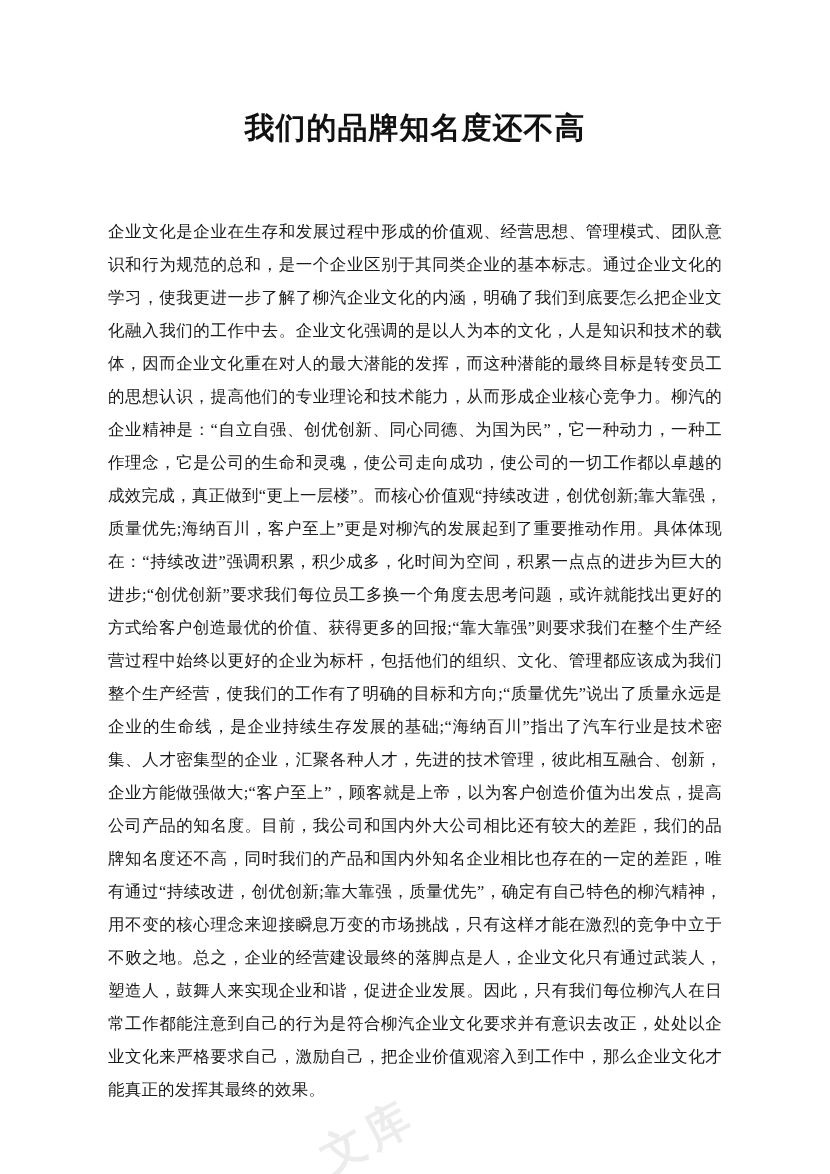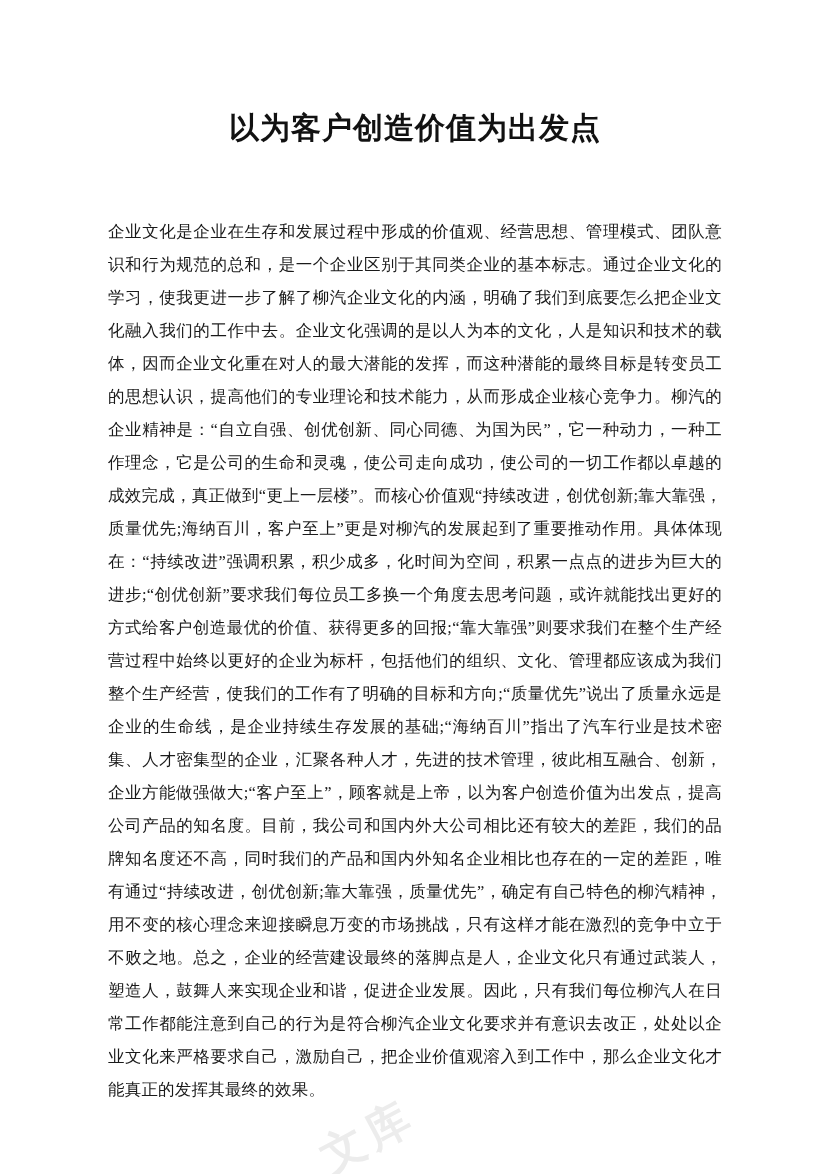--- a/index.html
+++ b/index.html
@@ -62,21 +62,21 @@
     pointer-events: none;
     overflow: hidden;
     font-family: "Liberation Serif", "DejaVu Serif", serif;
   }
 </style>
 </head>
 <body>
 
 <div class="page">
 
-  <h1 class="doc-title">以为客户创造价值为出发点</h1>
+  <h1 class="doc-title">我们的品牌知名度还不高</h1>
 
   <div class="body-wrap">
     <p class="para">企业文化是企业在生存和发展过程中形成的价值观、经营思想、管理模式、团队意识和行为规范的总和，是一个企业区别于其同类企业的基本标志。通过企业文化的学习，使我更进一步了解了柳汽企业文化的内涵，明确了我们到底要怎么把企业文化融入我们的工作中去。企业文化强调的是以人为本的文化，人是知识和技术的载体，因而企业文化重在对人的最大潜能的发挥，而这种潜能的最终目标是转变员工的思想认识，提高他们的专业理论和技术能力，从而形成企业核心竞争力。柳汽的企业精神是：“自立自强、创优创新、同心同德、为国为民”，它一种动力，一种工作理念，它是公司的生命和灵魂，使公司走向成功，使公司的一切工作都以卓越的成效完成，真正做到“更上一层楼”。而核心价值观“持续改进，创优创新;靠大靠强，质量优先;海纳百川，客户至上”更是对柳汽的发展起到了重要推动作用。具体体现在：“持续改进”强调积累，积少成多，化时间为空间，积累一点点的进步为巨大的进步;“创优创新”要求我们每位员工多换一个角度去思考问题，或许就能找出更好的方式给客户创造最优的价值、获得更多的回报;“靠大靠强”则要求我们在整个生产经营过程中始终以更好的企业为标杆，包括他们的组织、文化、管理都应该成为我们整个生产经营，使我们的工作有了明确的目标和方向;“质量优先”说出了质量永远是企业的生命线，是企业持续生存发展的基础;“海纳百川”指出了汽车行业是技术密集、人才密集型的企业，汇聚各种人才，先进的技术管理，彼此相互融合、创新，企业方能做强做大;“客户至上”，顾客就是上帝，以为客户创造价值为出发点，提高公司产品的知名度。目前，我公司和国内外大公司相比还有较大的差距，我们的品牌知名度还不高，同时我们的产品和国内外知名企业相比也存在的一定的差距，唯有通过“持续改进，创优创新;靠大靠强，质量优先”，确定有自己特色的柳汽精神，用不变的核心理念来迎接瞬息万变的市场挑战，只有这样才能在激烈的竞争中立于不败之地。总之，企业的经营建设最终的落脚点是人，企业文化只有通过武装人，塑造人，鼓舞人来实现企业和谐，促进企业发展。因此，只有我们每位柳汽人在日常工作都能注意到自己的行为是符合柳汽企业文化要求并有意识去改正，处处以企业文化来严格要求自己，激励自己，把企业价值观溶入到工作中，那么企业文化才能真正的发挥其最终的效果。</p>
   </div>
 
   <div class="watermark">文库</div>
 
 </div>
 
 </body></html>

